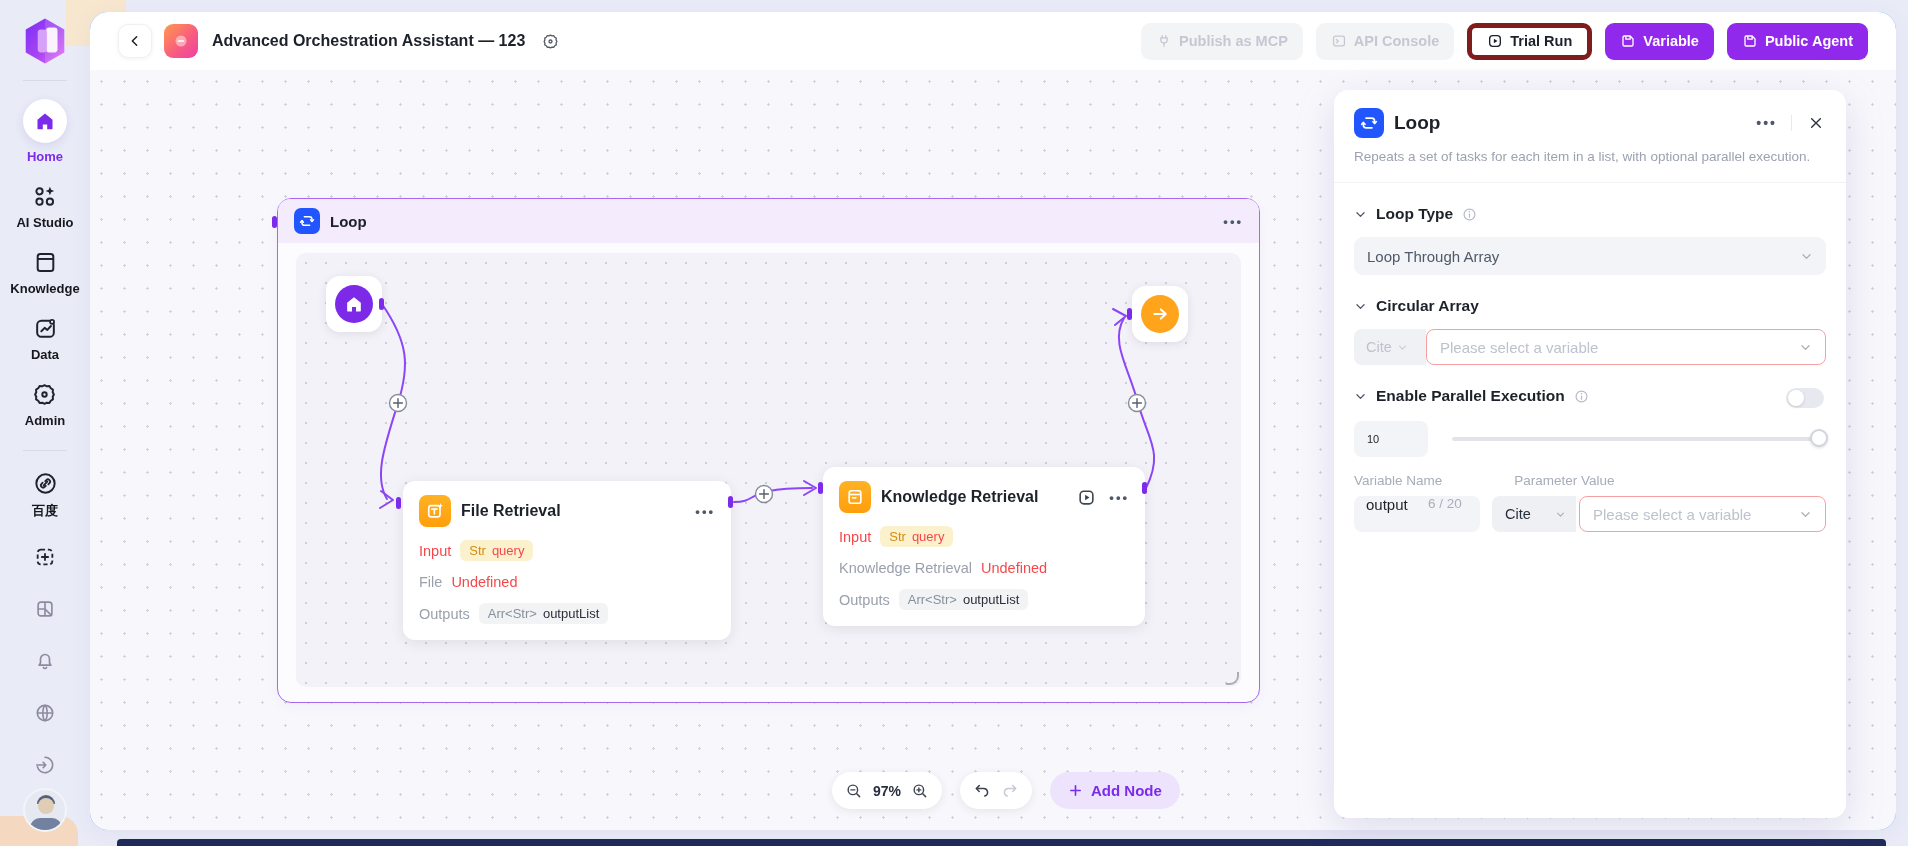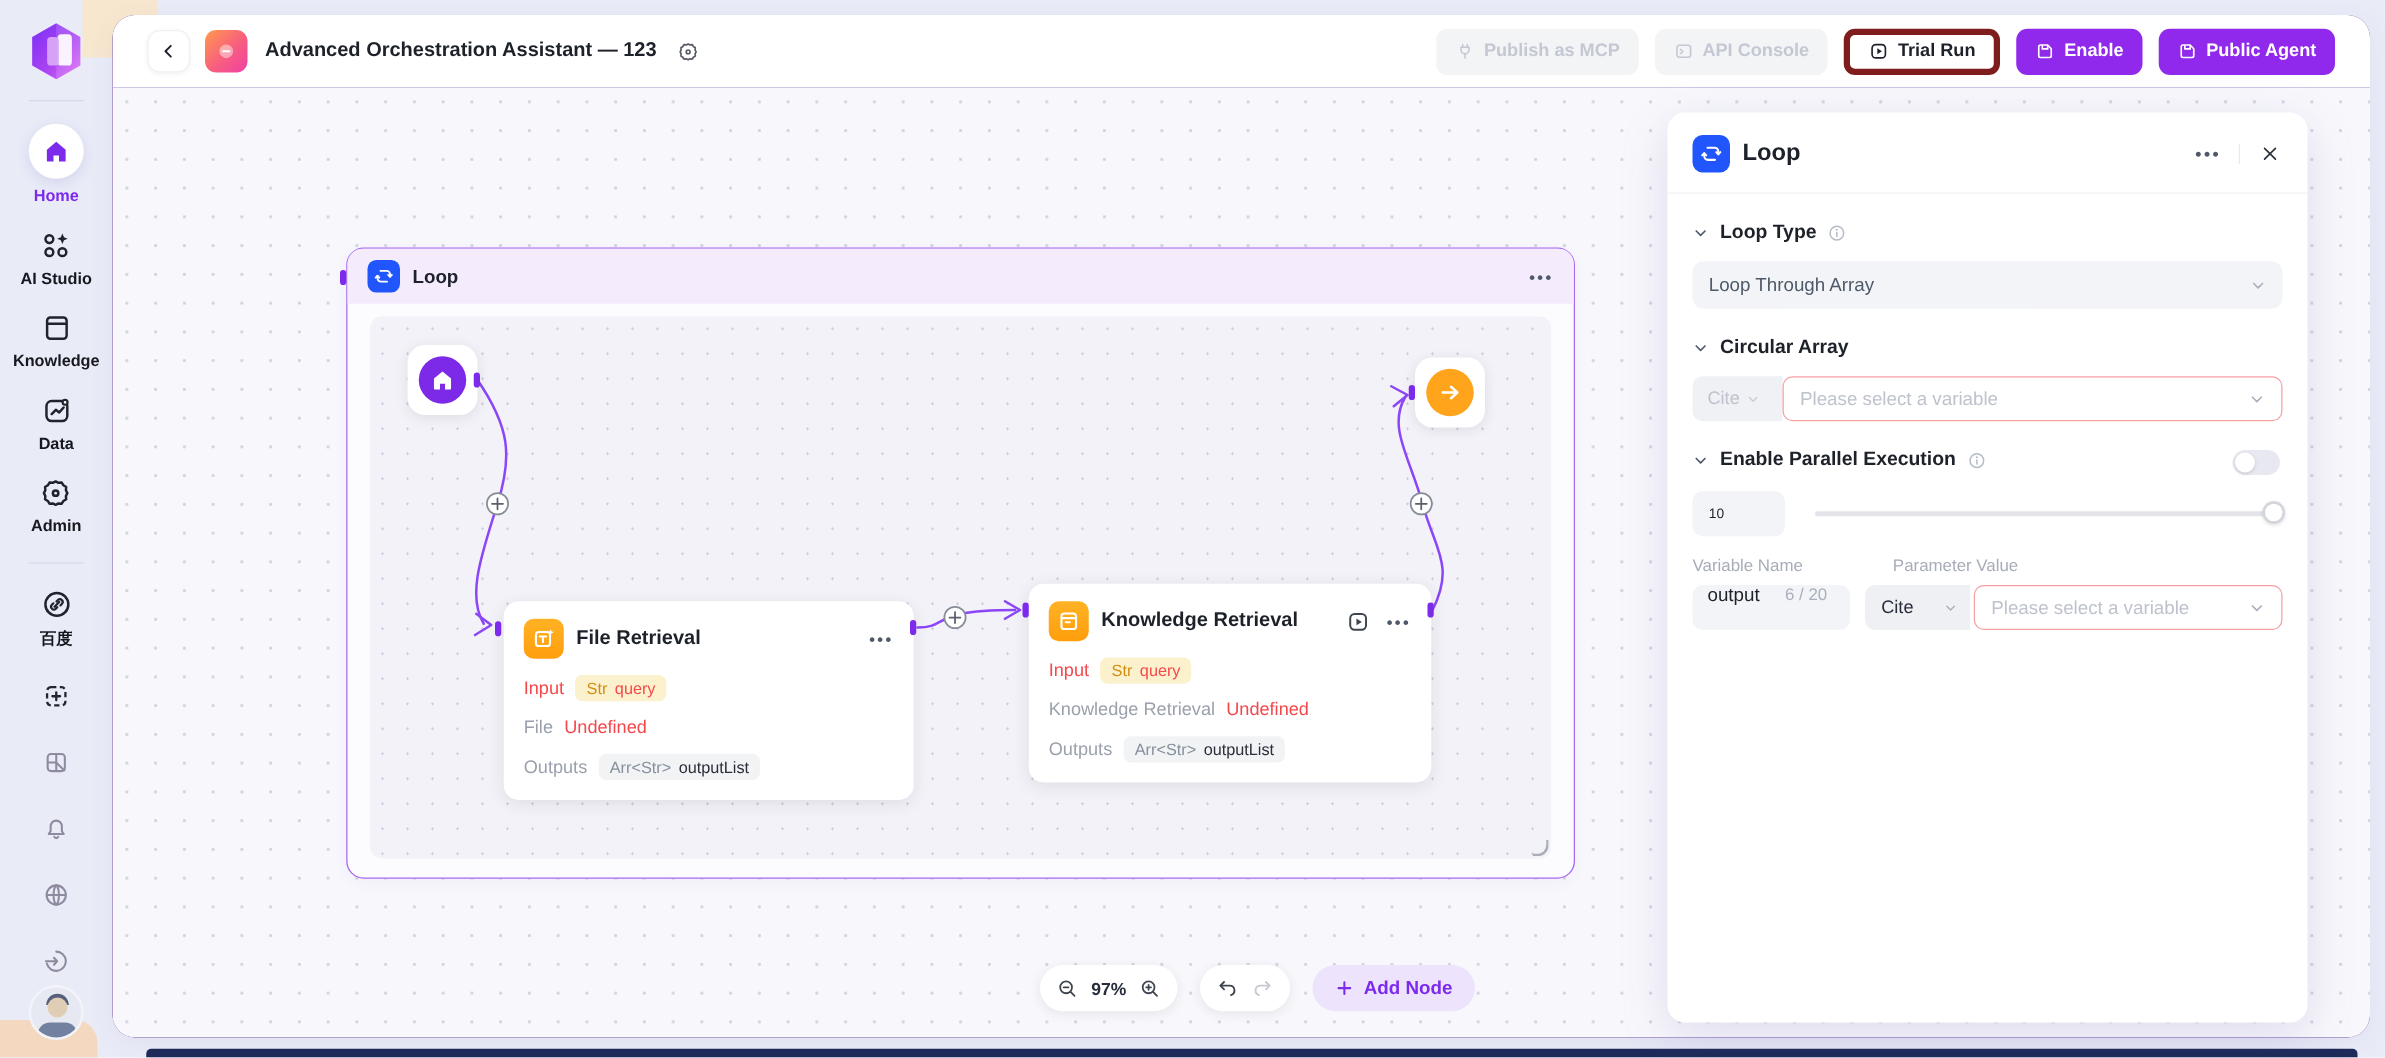--- a/index.html
+++ b/index.html
@@ -22,21 +22,21 @@
   .side-item svg { width:25px; height:25px; color:#1F232B; }
   .side-tool { margin-top:26px; cursor:pointer; }
   .side-tool svg { width:22px; height:22px; color:#8E8AA0; }
   .side-tool.dark svg { color:#23262F; }
   .avatar { margin-top:auto; margin-bottom:14px; width:44px; height:44px; border-radius:50%; background:#E6E9F1; border:2px solid #F3F4FA; position:relative; overflow:hidden; cursor:pointer; }
   .avatar .head { position:absolute; top:8px; left:13px; width:16px; height:16px; border-radius:50%; background:#E0CDB6; }
   .avatar .hair { position:absolute; top:5px; left:12px; width:18px; height:9px; border-radius:9px 9px 0 0; background:#55617A; }
   .avatar .body { position:absolute; bottom:-5px; left:5px; width:32px; height:17px; border-radius:10px 10px 0 0; background:#72819F; }
 
   
-  .main { position:absolute; left:90px; top:12px; right:12px; bottom:16px; background:#4c1d95; border-radius:18px; z-index:1; overflow:hidden; box-shadow:0 4px 22px rgba(80,80,150,.06); }
+  .main { position:absolute; left:90px; top:12px; right:12px; bottom:16px; background:#3b82f6; border-radius:18px; z-index:1; overflow:hidden; box-shadow:0 4px 22px rgba(80,80,150,.06); }
   .topbar { height:58px; display:flex; align-items:center; padding:0 28px; gap:12px; background:#fff; position:relative; z-index:5; }
   .icon-btn { width:34px; height:34px; background:#fff; border:1px solid #EFF0F4; border-radius:10px; box-shadow:0 1px 4px rgba(31,35,41,.06); display:flex; align-items:center; justify-content:center; cursor:pointer; }
   .icon-btn svg { width:16px; height:16px; color:#1D2129; }
   .app-ic { width:34px; height:34px; border-radius:9px; background:linear-gradient(135deg,#FF9A4D 0%,#F85E7E 55%,#EF3FA5 100%); display:flex; align-items:center; justify-content:center; }
   .app-ic svg { width:20px; height:20px; }
   .doc-title { font-size:16px; font-weight:700; color:#1D2129; margin-left:2px; }
   .gear-btn { width:26px; height:26px; display:flex; align-items:center; justify-content:center; cursor:pointer; }
   .gear-btn svg { width:17px; height:17px; color:#555B66; }
   .top-right { margin-left:auto; display:flex; align-items:center; gap:13px; }
   .pill { height:37px; border-radius:9px; display:flex; align-items:center; gap:7px; padding:0 15px; font-size:14.5px; font-weight:700; cursor:pointer; white-space:nowrap; }
@@ -316,21 +316,21 @@
         <div class="pill ghost">
           <svg>
               <use href="#i-playsq"></use>
             </svg>
           <span>Trial Run</span>
         </div>
         <div class="pill primary">
           <svg>
               <use href="#i-save"></use>
             </svg>
-          <span>Enable</span>
+          <span>Variable</span>
         </div>
         <div class="pill primary">
           <svg>
               <use href="#i-save"></use>
             </svg>
           <span>Public Agent</span>
         </div>
       </div>
     </header>
 
@@ -512,20 +512,21 @@
       <div class="p-head-right">
         <span class="dots">•••</span>
         <div class="vdiv"></div>
         <div class="close-x">
           <svg viewBox="0 0 24 24">
               <path d="M5.5 5.5l13 13M18.5 5.5l-13 13" stroke="currentColor" stroke-width="2" stroke-linecap="round"></path>
             </svg>
         </div>
       </div>
     </div>
+    <div class="p-desc">Repeats a set of tasks for each item in a list, with optional parallel execution.</div>
     <div class="p-hr"></div>
 
     <div class="sec">
       <svg class="chev">
           <use href="#i-chev"></use>
         </svg>
       <span>Loop Type</span>
       <svg class="info">
           <use href="#i-info"></use>
         </svg>

